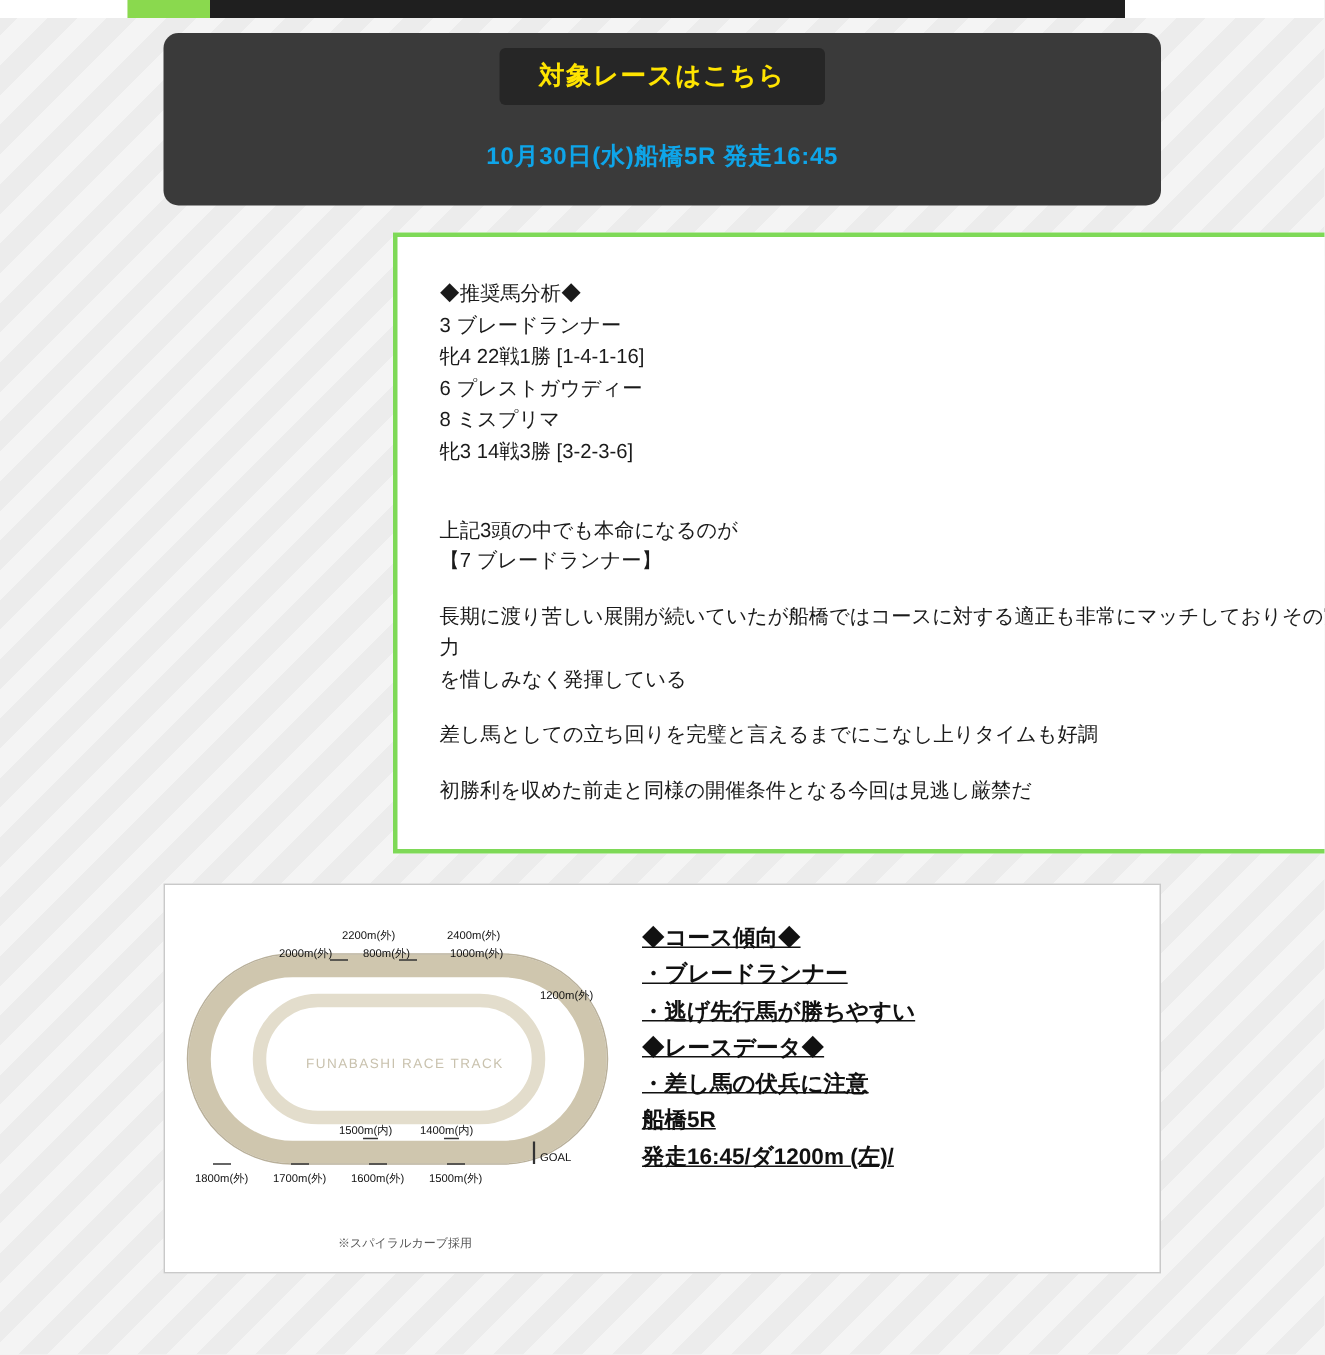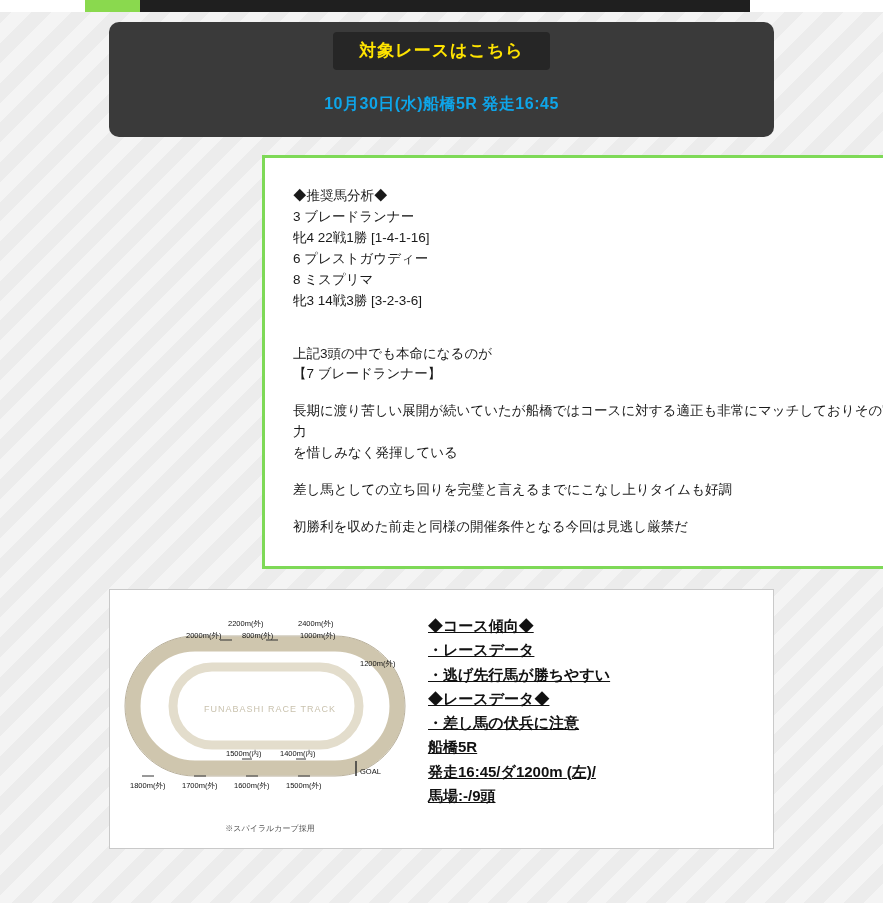--- a/index.html
+++ b/index.html
@@ -256,27 +256,26 @@
             <line x1="176" y1="155" x2="186" y2="155"></line>
             <line x1="100" y1="36" x2="112" y2="36"></line>
             <line x1="146" y1="36" x2="158" y2="36"></line>
           </g>
         </svg>
         <div class="track-caption">※スパイラルカーブ採用</div>
       </div>
 
       <div class="course-text">
         <div>◆コース傾向◆</div>
-        <div>・レースデータ</div>
+        <div>・ブレードランナー</div>
         <div>・逃げ先行馬が勝ちやすい</div>
         <div>◆レースデータ◆</div>
         <div>・差し馬の伏兵に注意</div>
         <div>船橋5R</div>
         <div>発走16:45/ダ1200m (左)/</div>
-        <div>馬場:-/9頭</div>
       </div>
 
     </div>
   </div>
 
   <div class="bottom-wrap">
     
   </div>
 
 </div>

